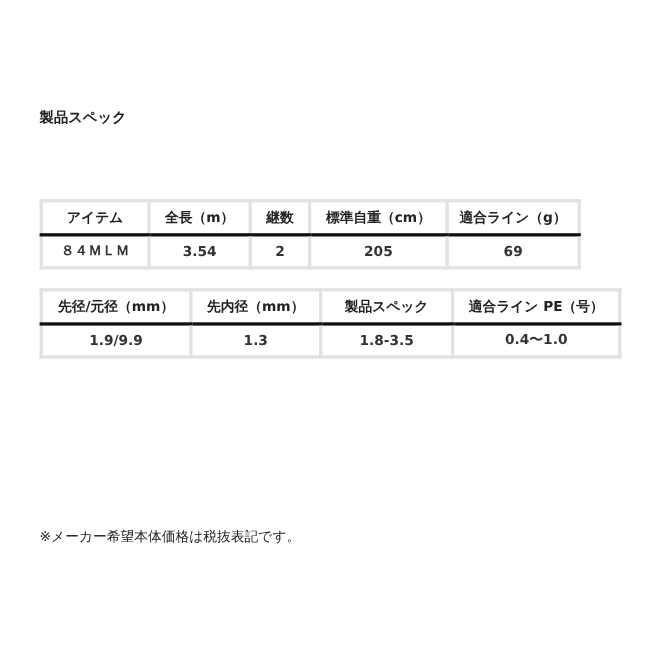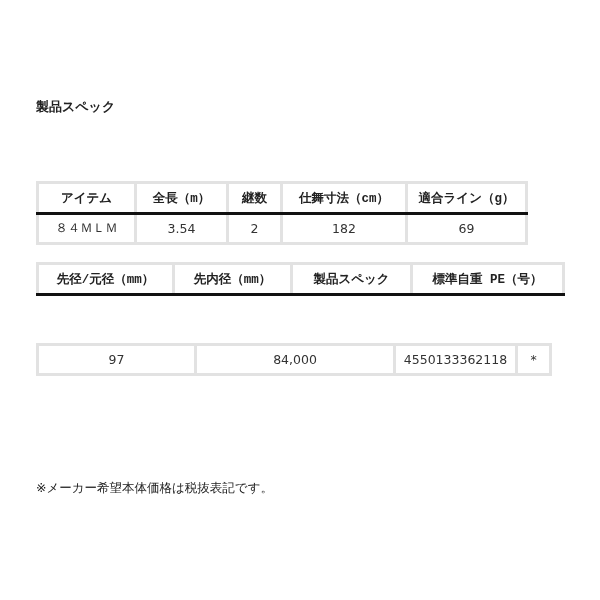--- a/index.html
+++ b/index.html
@@ -1,22 +1,22 @@
 <!DOCTYPE html>
 <html><head>
 <meta charset="utf-8">
 <style>
   html, body { margin:0; padding:0; background:#ffffff; }
   body { width:600px; height:600px; position:relative; overflow:hidden;
          font-family:"DejaVu Sans", "Liberation Sans", sans-serif; color:#222; }
   .title { position:absolute; left:36px; top:98px; font-size:13px; font-weight:bold; color:#222; }
   table.spec { position:absolute; left:36px; border-collapse:collapse; table-layout:fixed; }
   table.spec th, table.spec td { border:3px solid #e2e2e2; text-align:center; padding:0; font-size:12.5px; }
-  table.spec th { height:28px; font-weight:bold; color:#222; border-bottom:3px solid #111;font-family:Liberation Mono, monospace; }
-  table.spec td { height:27px; font-weight:normal; color:#333; }
+  table.spec th { height:28px; font-weight:bold; color:#222; border-bottom:3px solid #111; }
+  table.spec td { height:27px; font-weight:bold; color:#333; }
   #t1 { top:181px; width:489px; }
   #t2 { top:262px; width:526px;padding-left:46px; }
   #t3 { top:343px; width:513px; }
   .note { position:absolute; left:36px; top:480px; font-size:12.5px; color:#222; }
 </style>
 </head>
 <body>
 
 <div class="title">製品スペック</div>
 
@@ -26,60 +26,60 @@
       <col style="width:92px">
       <col style="width:54px">
       <col style="width:125px">
       <col style="width:120px">
     </colgroup>
   <tbody>
       <tr>
     <th>アイテム</th>
     <th>全長（m）</th>
     <th>継数</th>
-    <th>仕舞寸法（cm）</th>
+    <th>標準自重（cm）</th>
     <th>適合ライン（g）</th>
   </tr>
   <tr>
     <td>８４ＭＬＭ</td>
     <td>3.54</td>
     <td>2</td>
-    <td>182</td>
+    <td>205</td>
     <td>69</td>
   </tr>
 </tbody>
   </table>
 
 <table class="spec" id="t2">
   <colgroup>
       <col style="width:136px">
       <col style="width:118px">
       <col style="width:120px">
       <col style="width:152px">
     </colgroup>
   <tbody>
       <tr>
     <th>先径/元径（mm）</th>
     <th>先内径（mm）</th>
     <th>製品スペック</th>
-    <th>標準自重 PE（号）</th>
+    <th>適合ライン PE（号）</th>
+  </tr>
+  <tr>
+    <td>1.9/9.9</td>
+    <td>1.3</td>
+    <td>1.8-3.5</td>
+    <td>0.4〜1.0</td>
   </tr>
 </tbody>
   </table>
 
 <table class="spec" id="t3">
   <colgroup>
       <col style="width:158px">
       <col style="width:199px">
       <col style="width:122px">
       <col style="width:34px">
     </colgroup>
   <tbody>
-  <tr>
-    <td>97</td>
-    <td>84,000</td>
-    <td>4550133362118</td>
-    <td>*</td>
-  </tr>
 </tbody>
   </table>
 
 <div class="note">※メーカー希望本体価格は税抜表記です。</div>
 
 </body></html>

